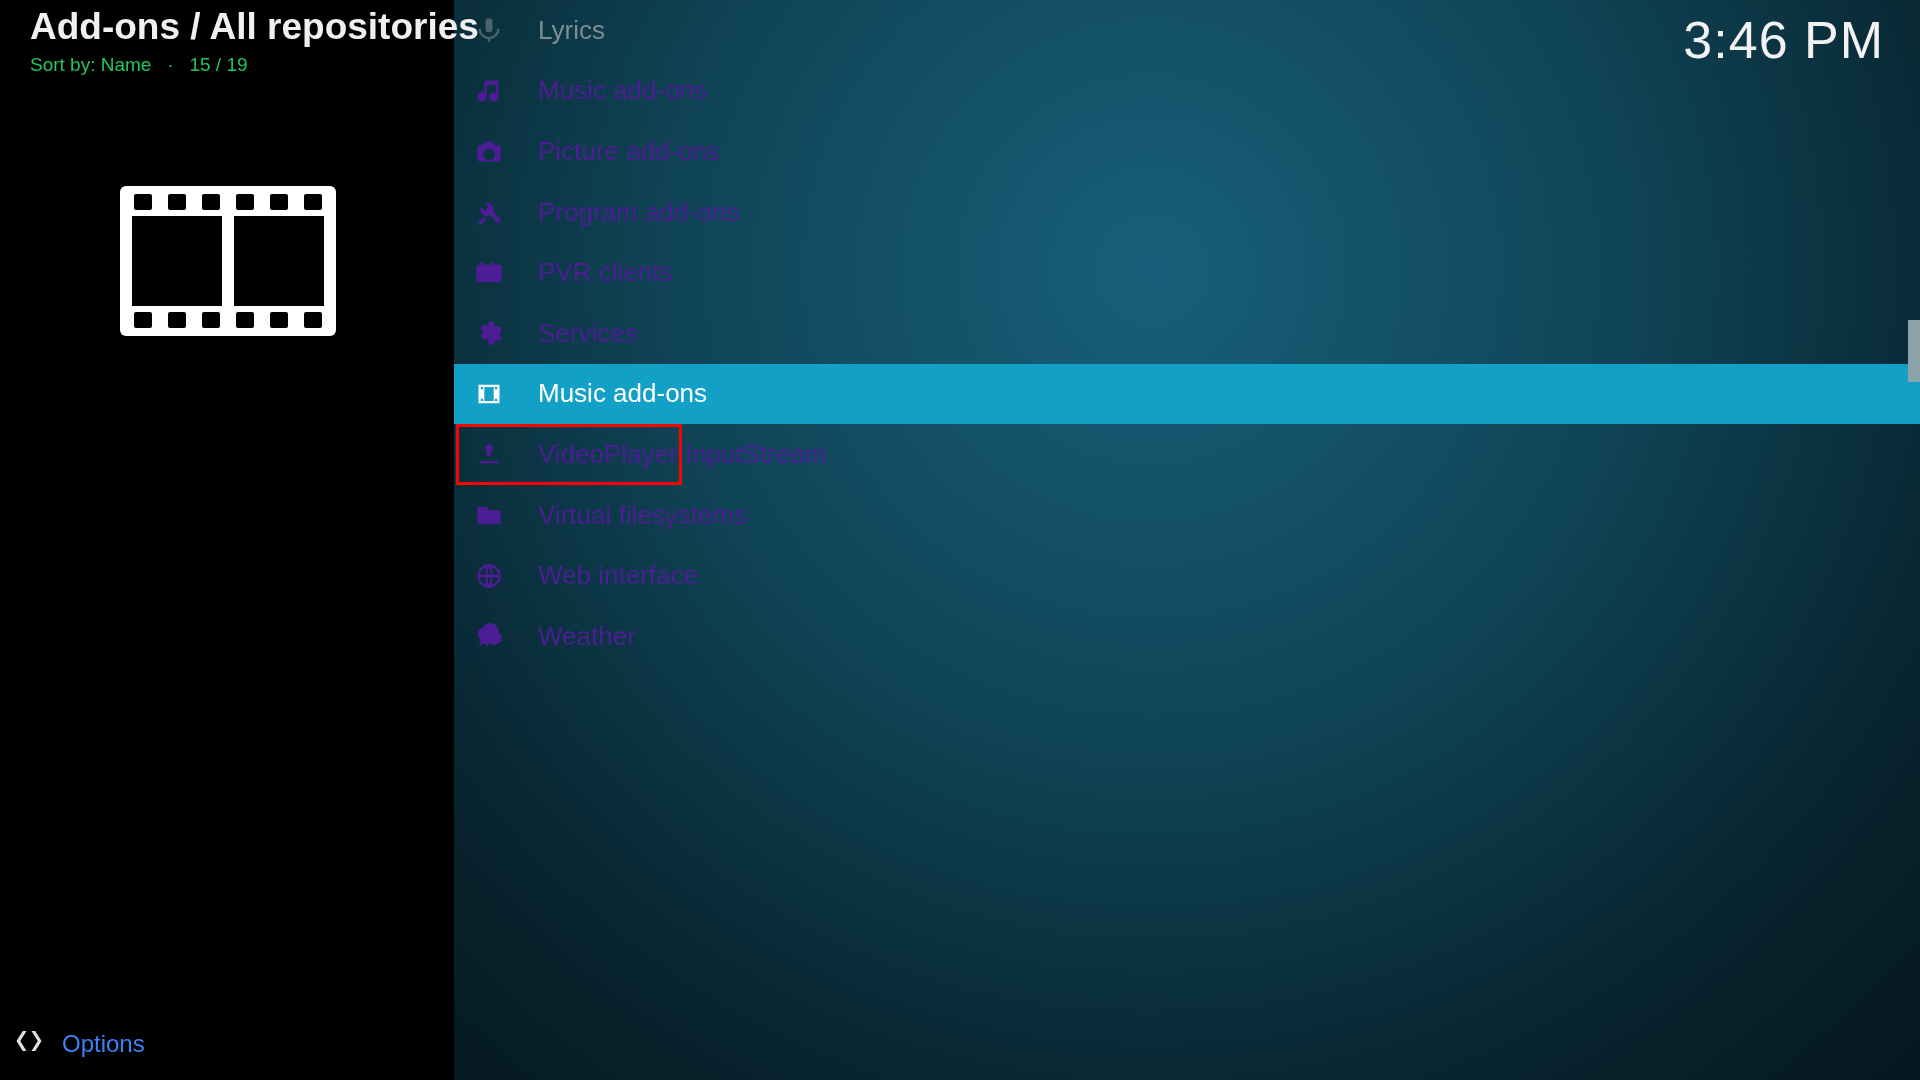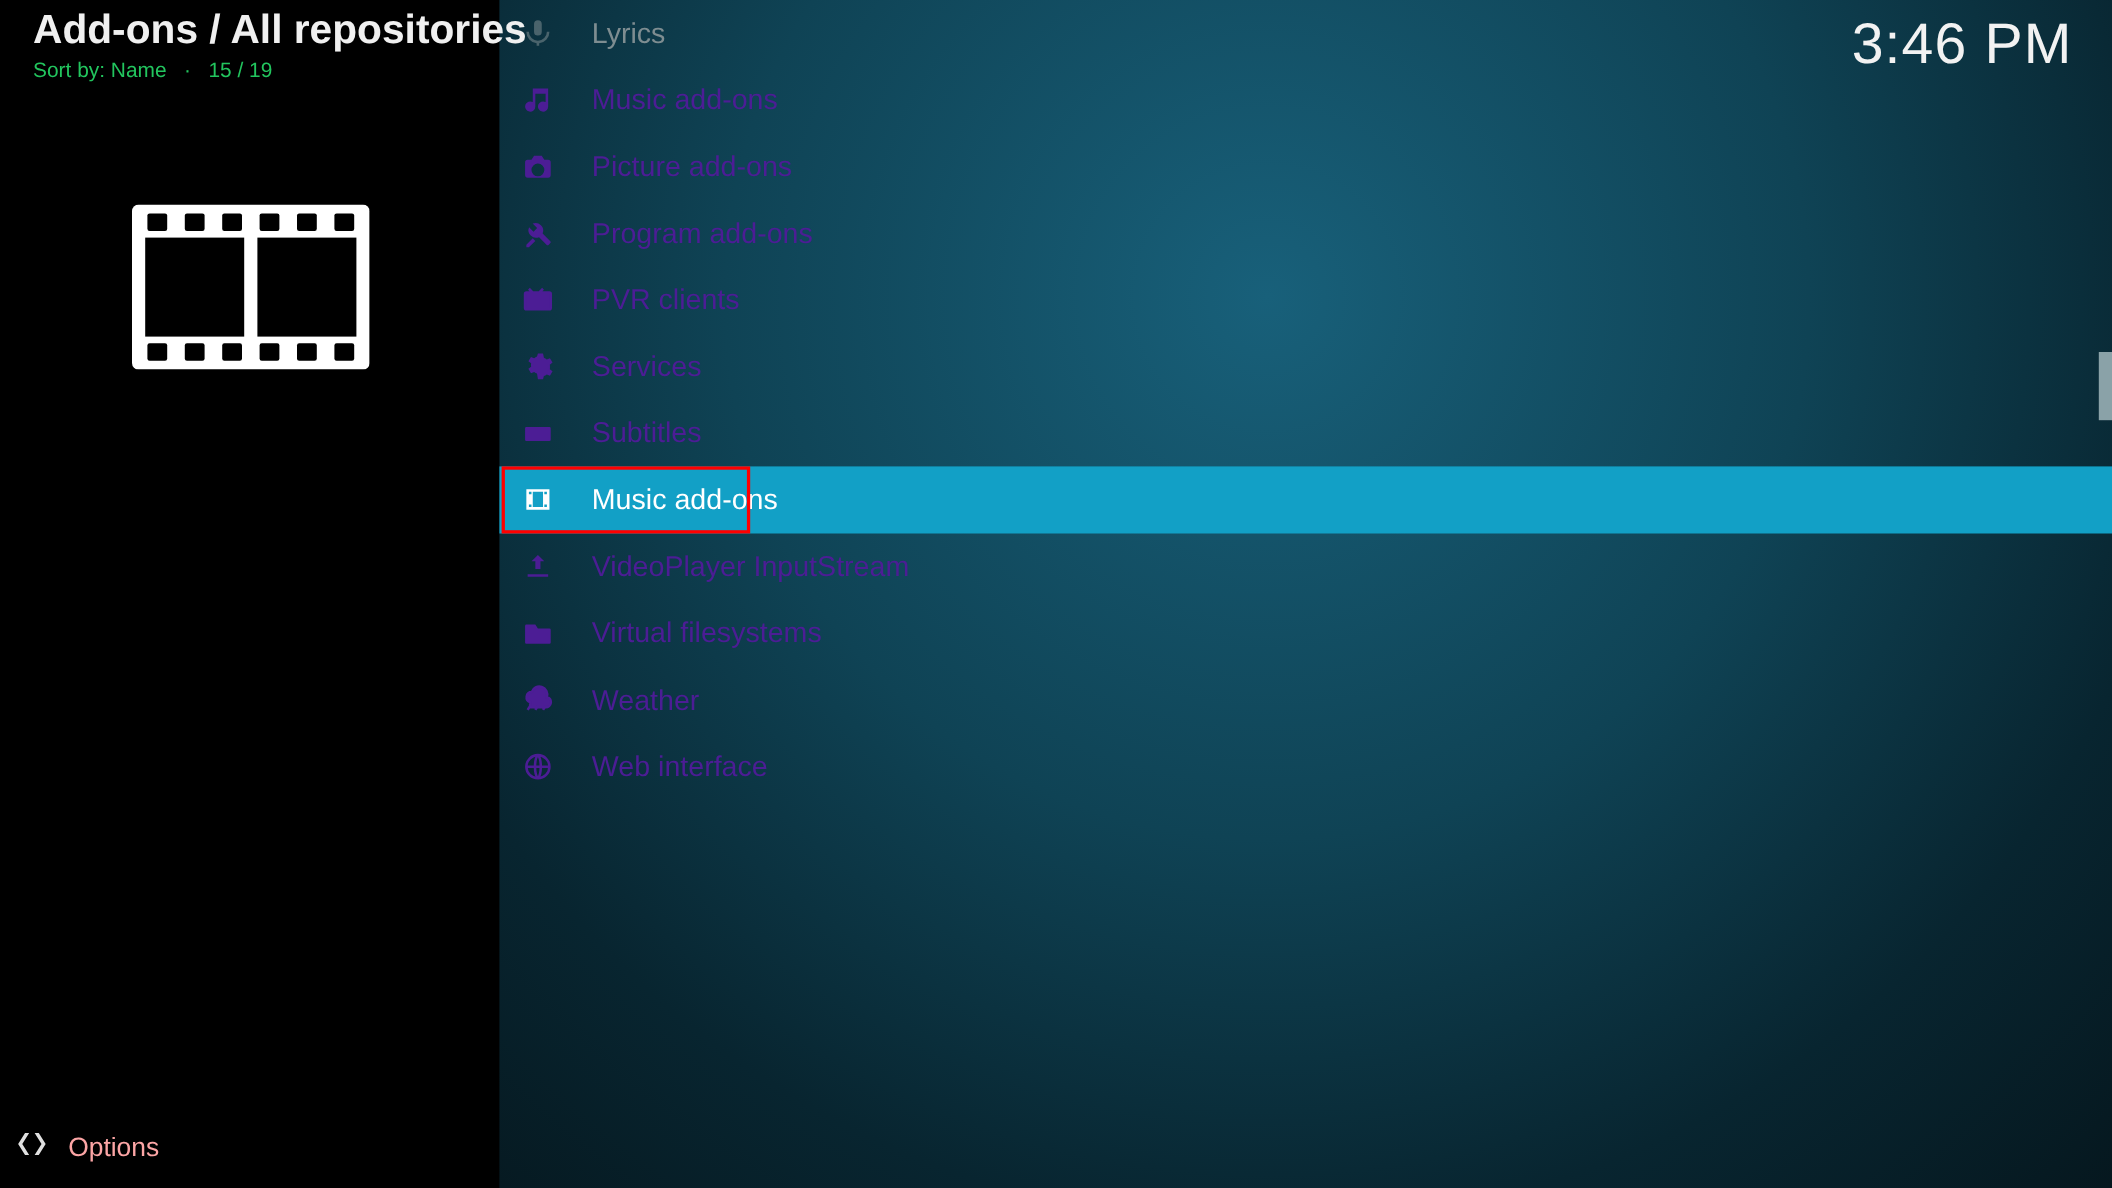--- a/index.html
+++ b/index.html
@@ -35,21 +35,21 @@
     top: 186px; left: 120px;
     width: 216px; height: 150px;
   }
   .options {
     position: absolute;
     bottom: 18px; left: 14px;
     display: flex;
     align-items: center;
     gap: 18px;
     font-size: 24px;
-    color: #fca5a5;
+    color: #3b82f6;
   }
   .options svg { width: 30px; height: 30px; }
   
   .clock {
     position: absolute;
     top: 10px; right: 36px;
     font-size: 52px;
     font-weight: 300;
     color: #f2f2f2;
     letter-spacing: 1px;
@@ -173,28 +173,20 @@
       <span>PVR clients</span>
     </div>
     <div class="row">
       <span class="ico">
         <svg viewBox="0 0 24 24" style="color:inherit">
           <use href="#gear-icon"></use>
         </svg>
       </span>
       <span>Services</span>
     </div>
-    <div class="row">
-      <span class="ico">
-        <svg viewBox="0 0 24 24" style="color:inherit">
-          <use href="#keyboard-icon"></use>
-        </svg>
-      </span>
-      <span>Subtitles</span>
-    </div>
     <div class="row selected">
       <span class="ico">
         <svg viewBox="0 0 24 24" style="color:inherit">
           <use href="#film-icon"></use>
         </svg>
       </span>
       <span>Music add-ons</span>
     </div>
     <div class="row">
       <span class="ico">
@@ -208,32 +200,32 @@
       <span class="ico">
         <svg viewBox="0 0 24 24" style="color:inherit">
           <use href="#folder-icon"></use>
         </svg>
       </span>
       <span>Virtual filesystems</span>
     </div>
     <div class="row">
       <span class="ico">
         <svg viewBox="0 0 24 24" style="color:inherit">
+          <use href="#globe-icon"></use>
+        </svg>
+      </span>
+      <span>Web interface</span>
+    </div>
+    <div class="row">
+      <span class="ico">
+        <svg viewBox="0 0 24 24" style="color:inherit">
           <use href="#weather-icon"></use>
         </svg>
       </span>
       <span>Weather</span>
-    </div>
-    <div class="row">
-      <span class="ico">
-        <svg viewBox="0 0 24 24" style="color:inherit">
-          <use href="#globe-icon"></use>
-        </svg>
-      </span>
-      <span>Web interface</span>
     </div>
   </div>
 
 <div class="scroll-thumb" style="top:320px;height:62px;"></div>
 
 <svg width="0" height="0" style="position:absolute">
   <defs>
     <g id="microphone-icon">
         <path fill="currentColor" d="M12 2a3 3 0 0 0-3 3v6a3 3 0 1 0 6 0V5a3 3 0 0 0-3-3zm7 9a7 7 0 0 1-14 0H3a9 9 0 0 0 8 8.94V22h2v-2.06A9 9 0 0 0 21 11h-2z"></path>
       </g>

